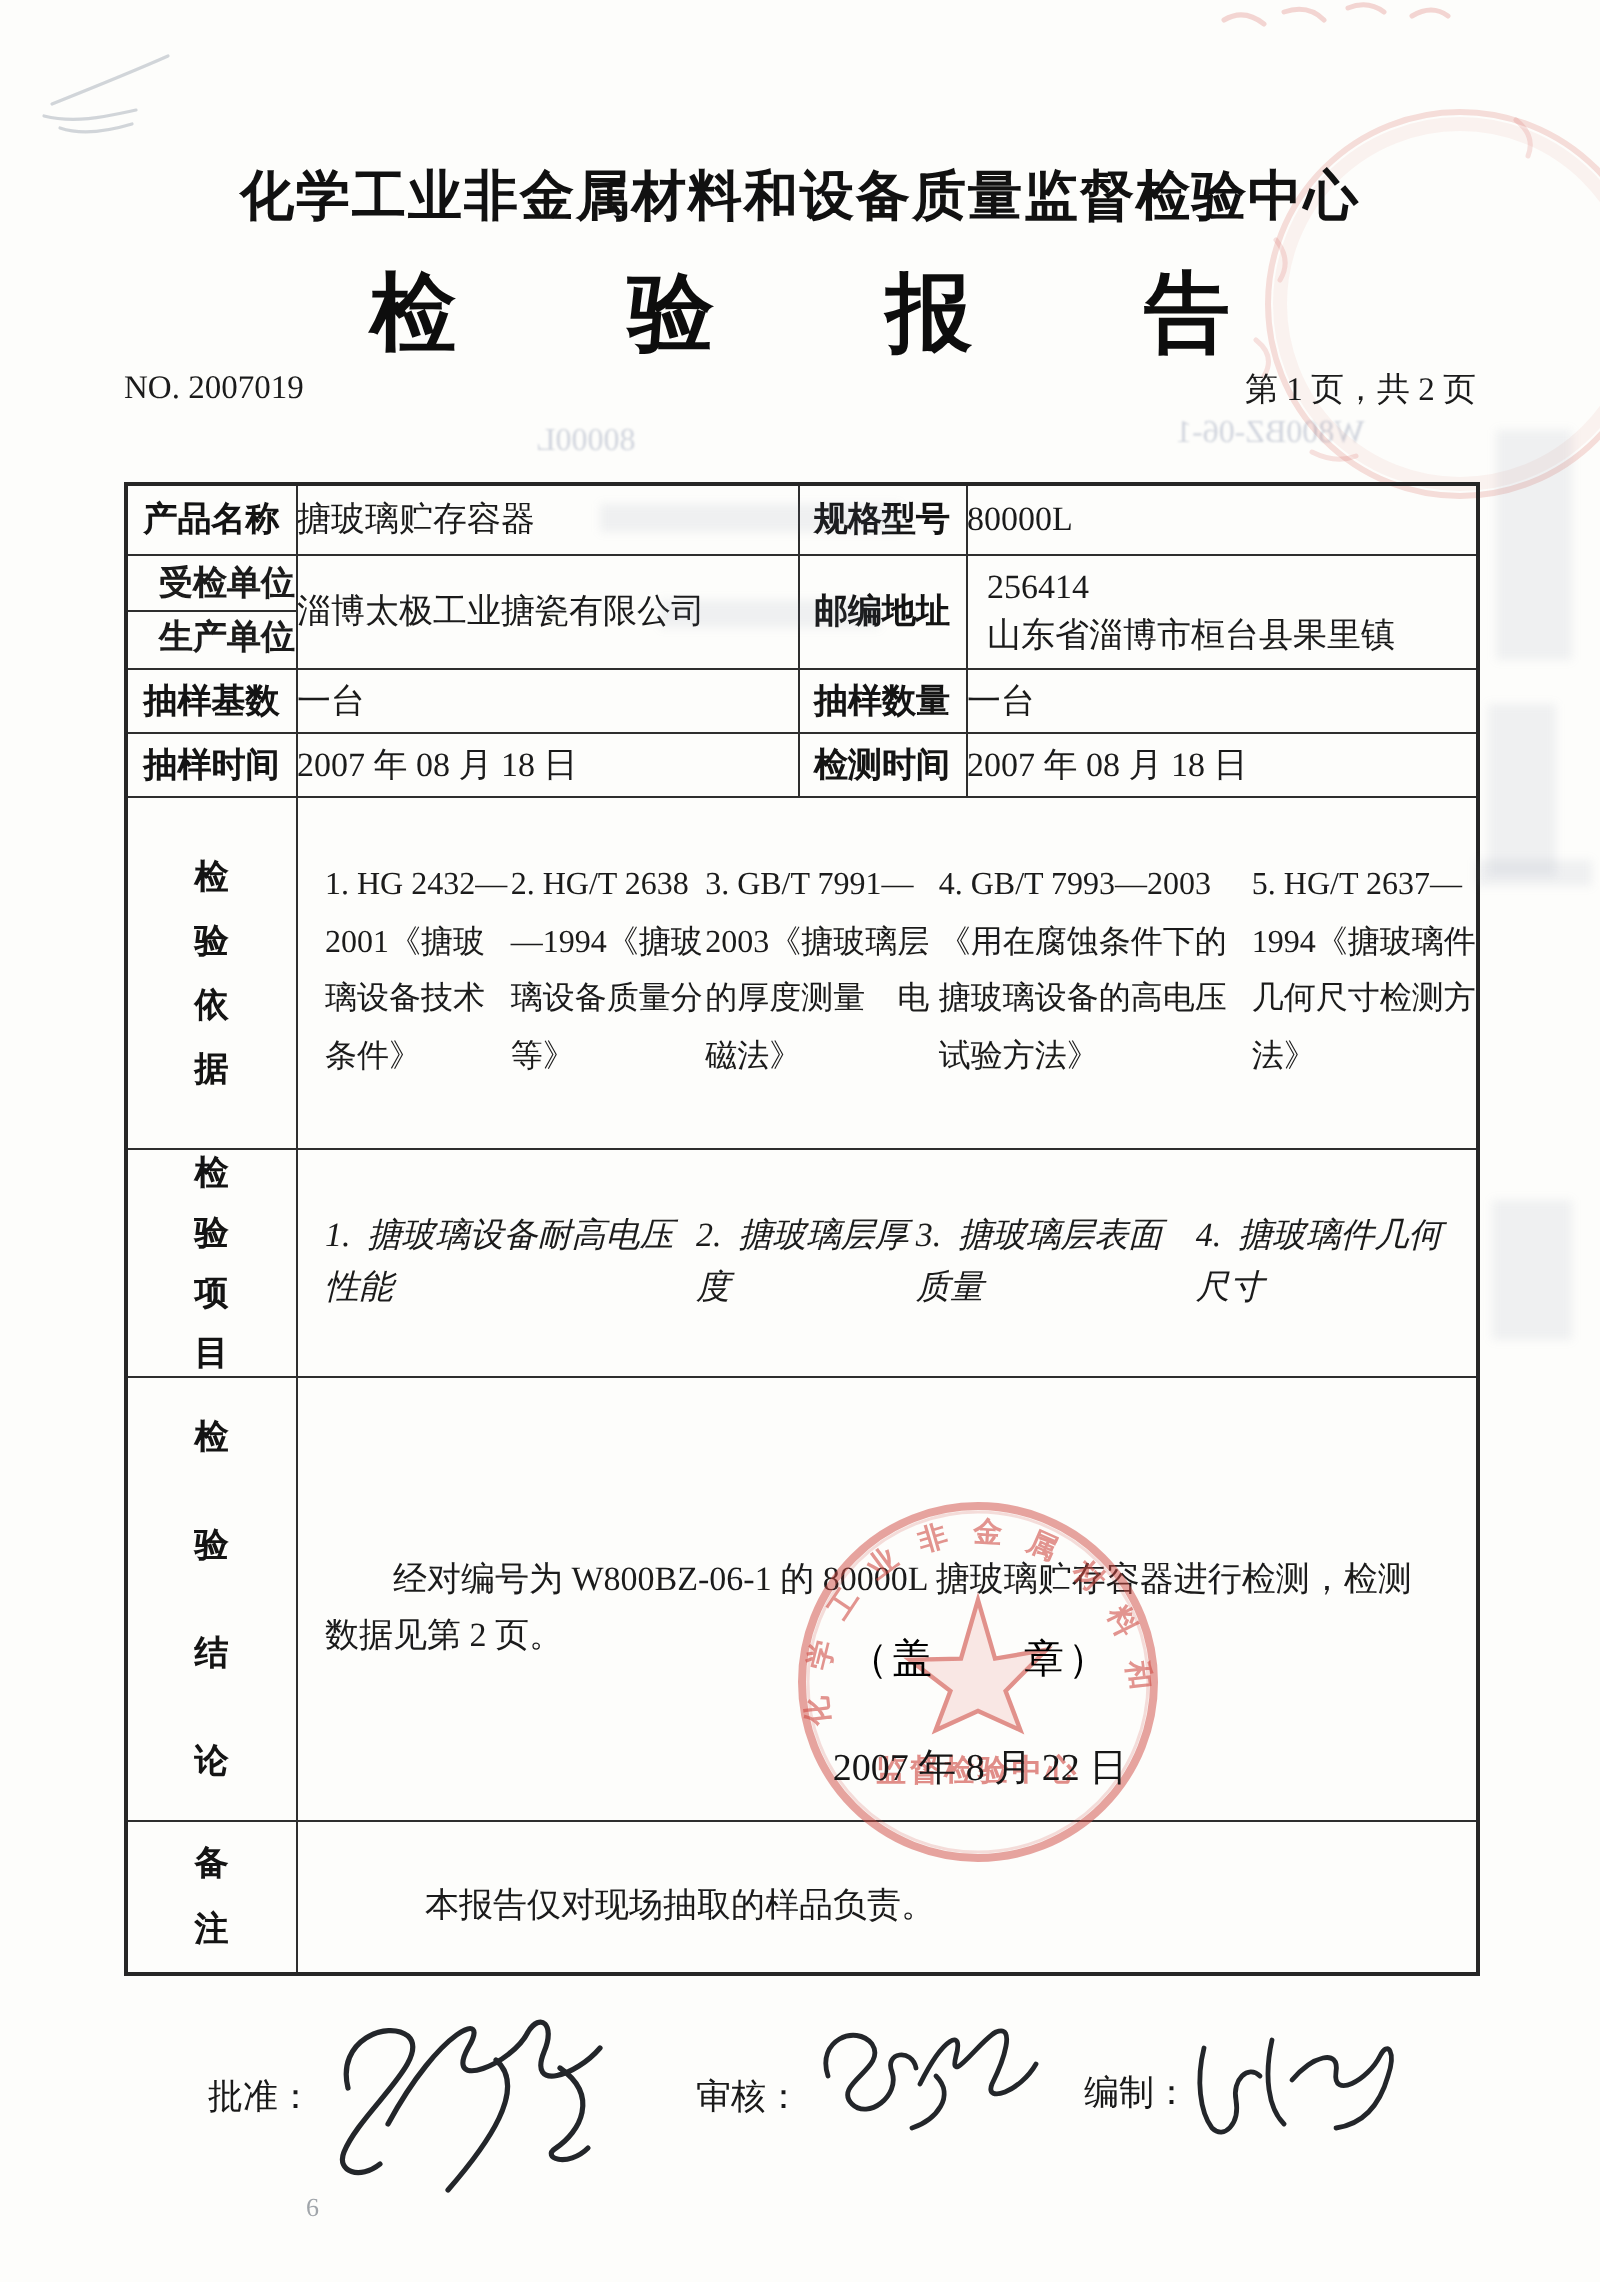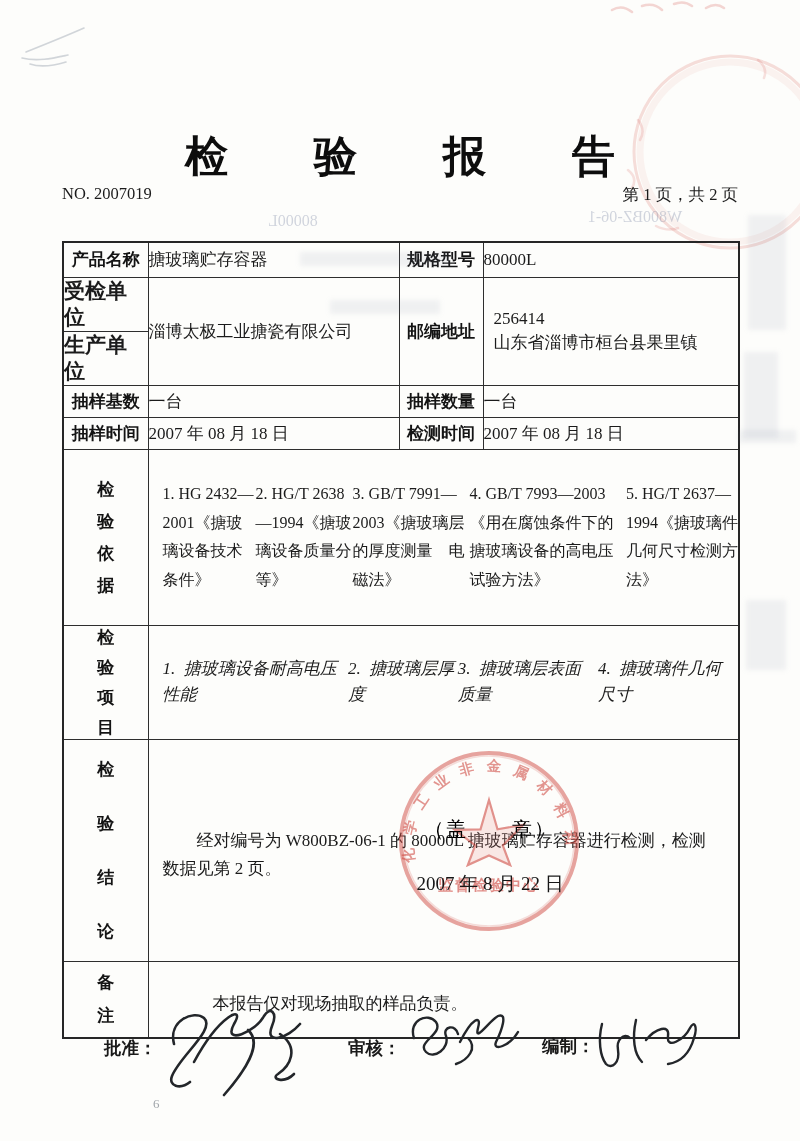--- a/index.html
+++ b/index.html
@@ -34,22 +34,22 @@
   }
   table.doc{border:2.2px solid #262626;}
   td.lbl{
     font-family:"Liberation Sans","DejaVu Sans",sans-serif;
     font-weight:bold;text-align:center;font-size:16.5px;color:#141414;
   }
   td.val{padding-left:12px;}
   td.val2{padding-left:10px;}
   .v-lines{line-height:24px;padding:4px 0 4px 10px;}
   .split-cell div{
-    line-height:26.5px;text-align:left;
-    font-family:"Liberation Sans","DejaVu Sans",sans-serif;font-weight:bold;font-size:21px;
+    line-height:26.5px;text-align:right;
+    font-family:"Liberation Sans","DejaVu Sans",sans-serif;font-weight:bold;font-size:17px;
   }
   .split-cell div:first-child{border-bottom:1.4px solid #2e2e2e;}
   td.vlbl{text-align:center;}
   .vstack{display:flex;flex-direction:column;align-items:center;justify-content:center;
     font-family:"Liberation Sans","DejaVu Sans",sans-serif;font-weight:bold;font-size:17px;color:#141414;}
   .vstack.g-basis{gap:9px;}
   .vstack.g-items{gap:7px;}
   .vstack.g-concl{gap:31px;}
   .vstack.g-remark{gap:10px;}
   td.content{vertical-align:middle;}
@@ -64,21 +64,21 @@
   .stamp-svg{position:absolute;left:392px;top:744px;}
   .stamp-caption{
     position:absolute;left:400px;top:816px;width:180px;text-align:center;
     font-size:20px;letter-spacing:2px;color:#000000;z-index:5;
   }
   .stamp-date{
     position:absolute;left:390px;top:871px;width:200px;text-align:center;
     font-size:19px;color:#161616;z-index:5;
   }
   
-  .sig-label{position:absolute;font-size:17.5px;font-weight:700;color:#191919;}
+  .sig-label{position:absolute;font-size:17.5px;font-weight:400;color:#191919;}
   .mark6{position:absolute;left:153px;top:1096px;font-size:13px;color:#a0a5aa;}
   
   .mirror{
     position:absolute;transform:scaleX(-1);
     color:rgba(105,118,152,0.30);font-size:16px;filter:blur(0.4px);
     white-space:nowrap;
   }
   .smudge{position:absolute;background:rgba(118,128,158,0.10);filter:blur(2.5px);}
   .artifact-svg{position:absolute;}
 </style>
@@ -91,20 +91,21 @@
     <path d="M18,34 C38,26 58,18 76,10 M14,40 C30,44 46,40 60,37 M22,46 C34,50 48,47 58,44" stroke="#c5cbd1" stroke-width="1.6" fill="none" stroke-linecap="round" opacity="0.8"></path>
   </svg>
 
   <svg class="artifact-svg" style="left:598px;top:0;" width="202" height="275">
     <circle cx="132" cy="152" r="96" fill="none" stroke="#d66057" stroke-width="3" opacity="0.20"></circle>
     <circle cx="132" cy="152" r="90" fill="none" stroke="#d66057" stroke-width="7" opacity="0.07"></circle>
     <path d="M14,10 q10,-6 20,2 M44,6 q12,-4 20,4 M76,4 q10,-4 18,2 M108,8 q10,-6 18,0" stroke="#d66057" stroke-width="2.5" fill="none" opacity="0.25" stroke-linecap="round"></path>
     <path d="M40,120 q8,10 2,20 M30,170 q10,8 4,18 M58,226 q12,6 22,2 M160,60 q10,8 6,18" stroke="#d66057" stroke-width="2.5" fill="none" opacity="0.18" stroke-linecap="round"></path>
   </svg>
 
+  <div class="org-title">化学工业非金属材料和设备质量监督检验中心</div>
   <div class="report-title">
     <span>检</span>
     <span>验</span>
     <span>报</span>
     <span>告</span>
   </div>
   <div class="meta-row">
     <span class="report-no">NO. 2007019</span>
     <span class="page-info">第 1 页，共 2 页</span>
   </div>

